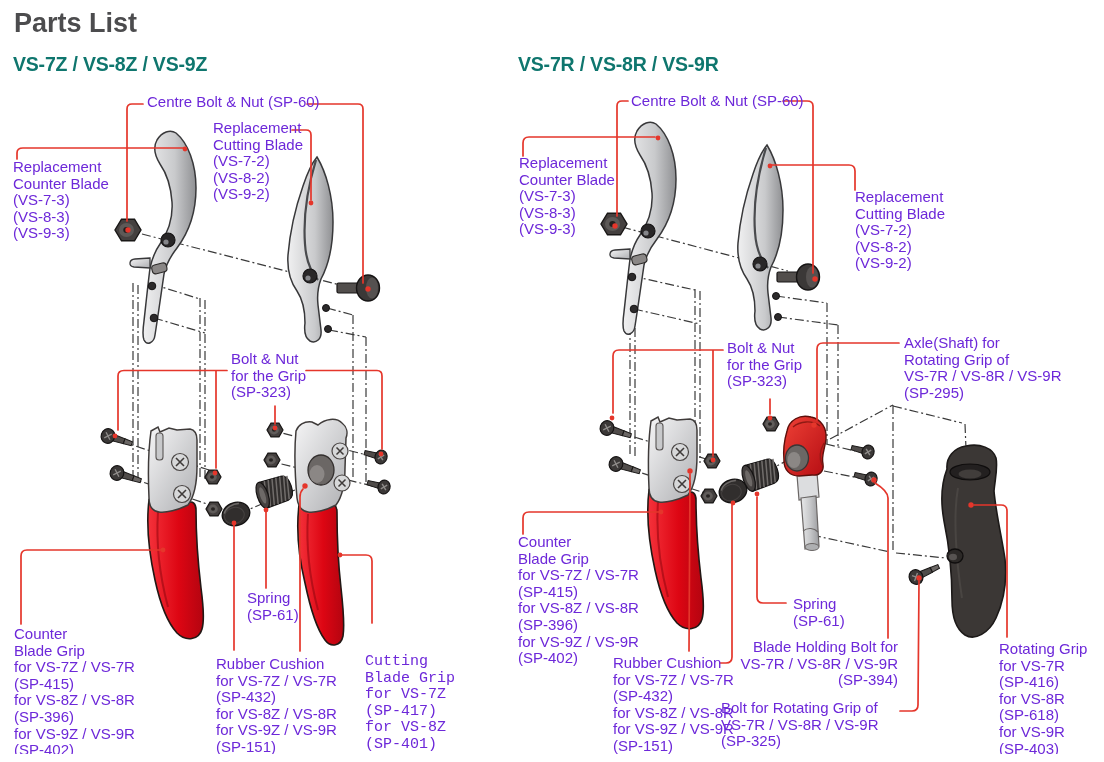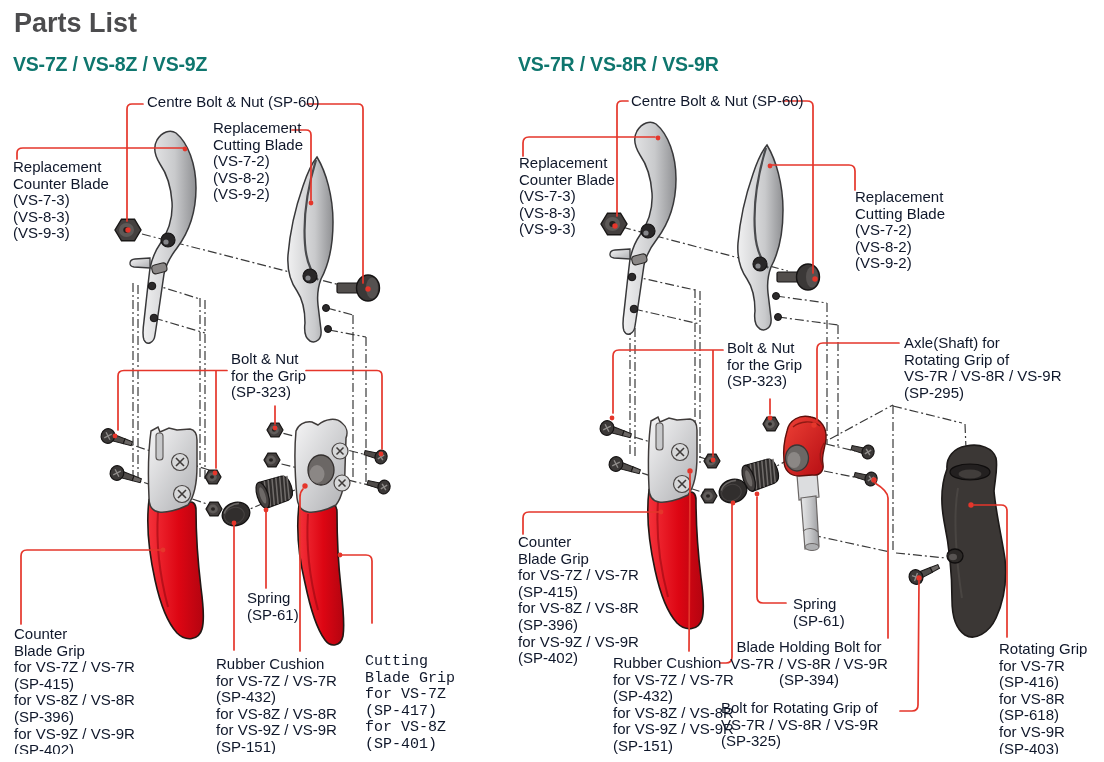--- a/index.html
+++ b/index.html
@@ -1,21 +1,21 @@
 <!DOCTYPE html>
 <html><head>
 <meta charset="utf-8">
 <style>
   html,body{margin:0;padding:0;background:#fff;}
   #stage{position:relative;width:1104px;height:754px;background:#fff;overflow:hidden;
          font-family:"Liberation Sans",sans-serif;}
   #art{position:absolute;left:0;top:0;}
   .title{position:absolute;font:bold 27px/1.1 "Liberation Sans",sans-serif;color:#4c4c4e;}
   .hdr{position:absolute;font:bold 19.5px/1.1 "Liberation Sans",sans-serif;color:#0f766e;letter-spacing:-0.2px;}
-  .lbl{position:absolute;font:15px/16.6px "Liberation Sans",sans-serif;color:#0f172a;white-space:pre-line;}
+  .lbl{position:absolute;font:15px/16.6px "Liberation Sans",sans-serif;color:#6d28d9;white-space:pre-line;}
   .r{text-align:right;}
 </style>
 </head>
 <body>
 
 <div id="stage">
 
 <svg id="art" width="1104" height="762" viewBox="0 0 1104 762">
   <defs>
     <linearGradient id="gMetal" x1="0" y1="0" x2="1" y2="1">
@@ -336,21 +336,21 @@
 for VS-9Z / VS-9R
 (SP-402)</div>
   <div class="lbl" style="left:793px;top:596px;">Spring
 (SP-61)</div>
   <div class="lbl" style="left:613px;top:655px;">Rubber Cushion
 for VS-7Z / VS-7R
 (SP-432)
 for VS-8Z / VS-8R
 for VS-9Z / VS-9R
 (SP-151)</div>
-  <div class="lbl r" style="left:720px;top:639px;width:178px;text-align:center;">Blade Holding Bolt for
+  <div class="lbl r" style="left:720px;top:639px;width:178px;">Blade Holding Bolt for
 VS-7R / VS-8R / VS-9R
 (SP-394)</div>
   <div class="lbl" style="left:721px;top:700px;">Bolt for Rotating Grip of
 VS-7R / VS-8R / VS-9R
 (SP-325)</div>
   <div class="lbl" style="left:999px;top:641px;">Rotating Grip
 for VS-7R
 (SP-416)
 for VS-8R
 (SP-618)

